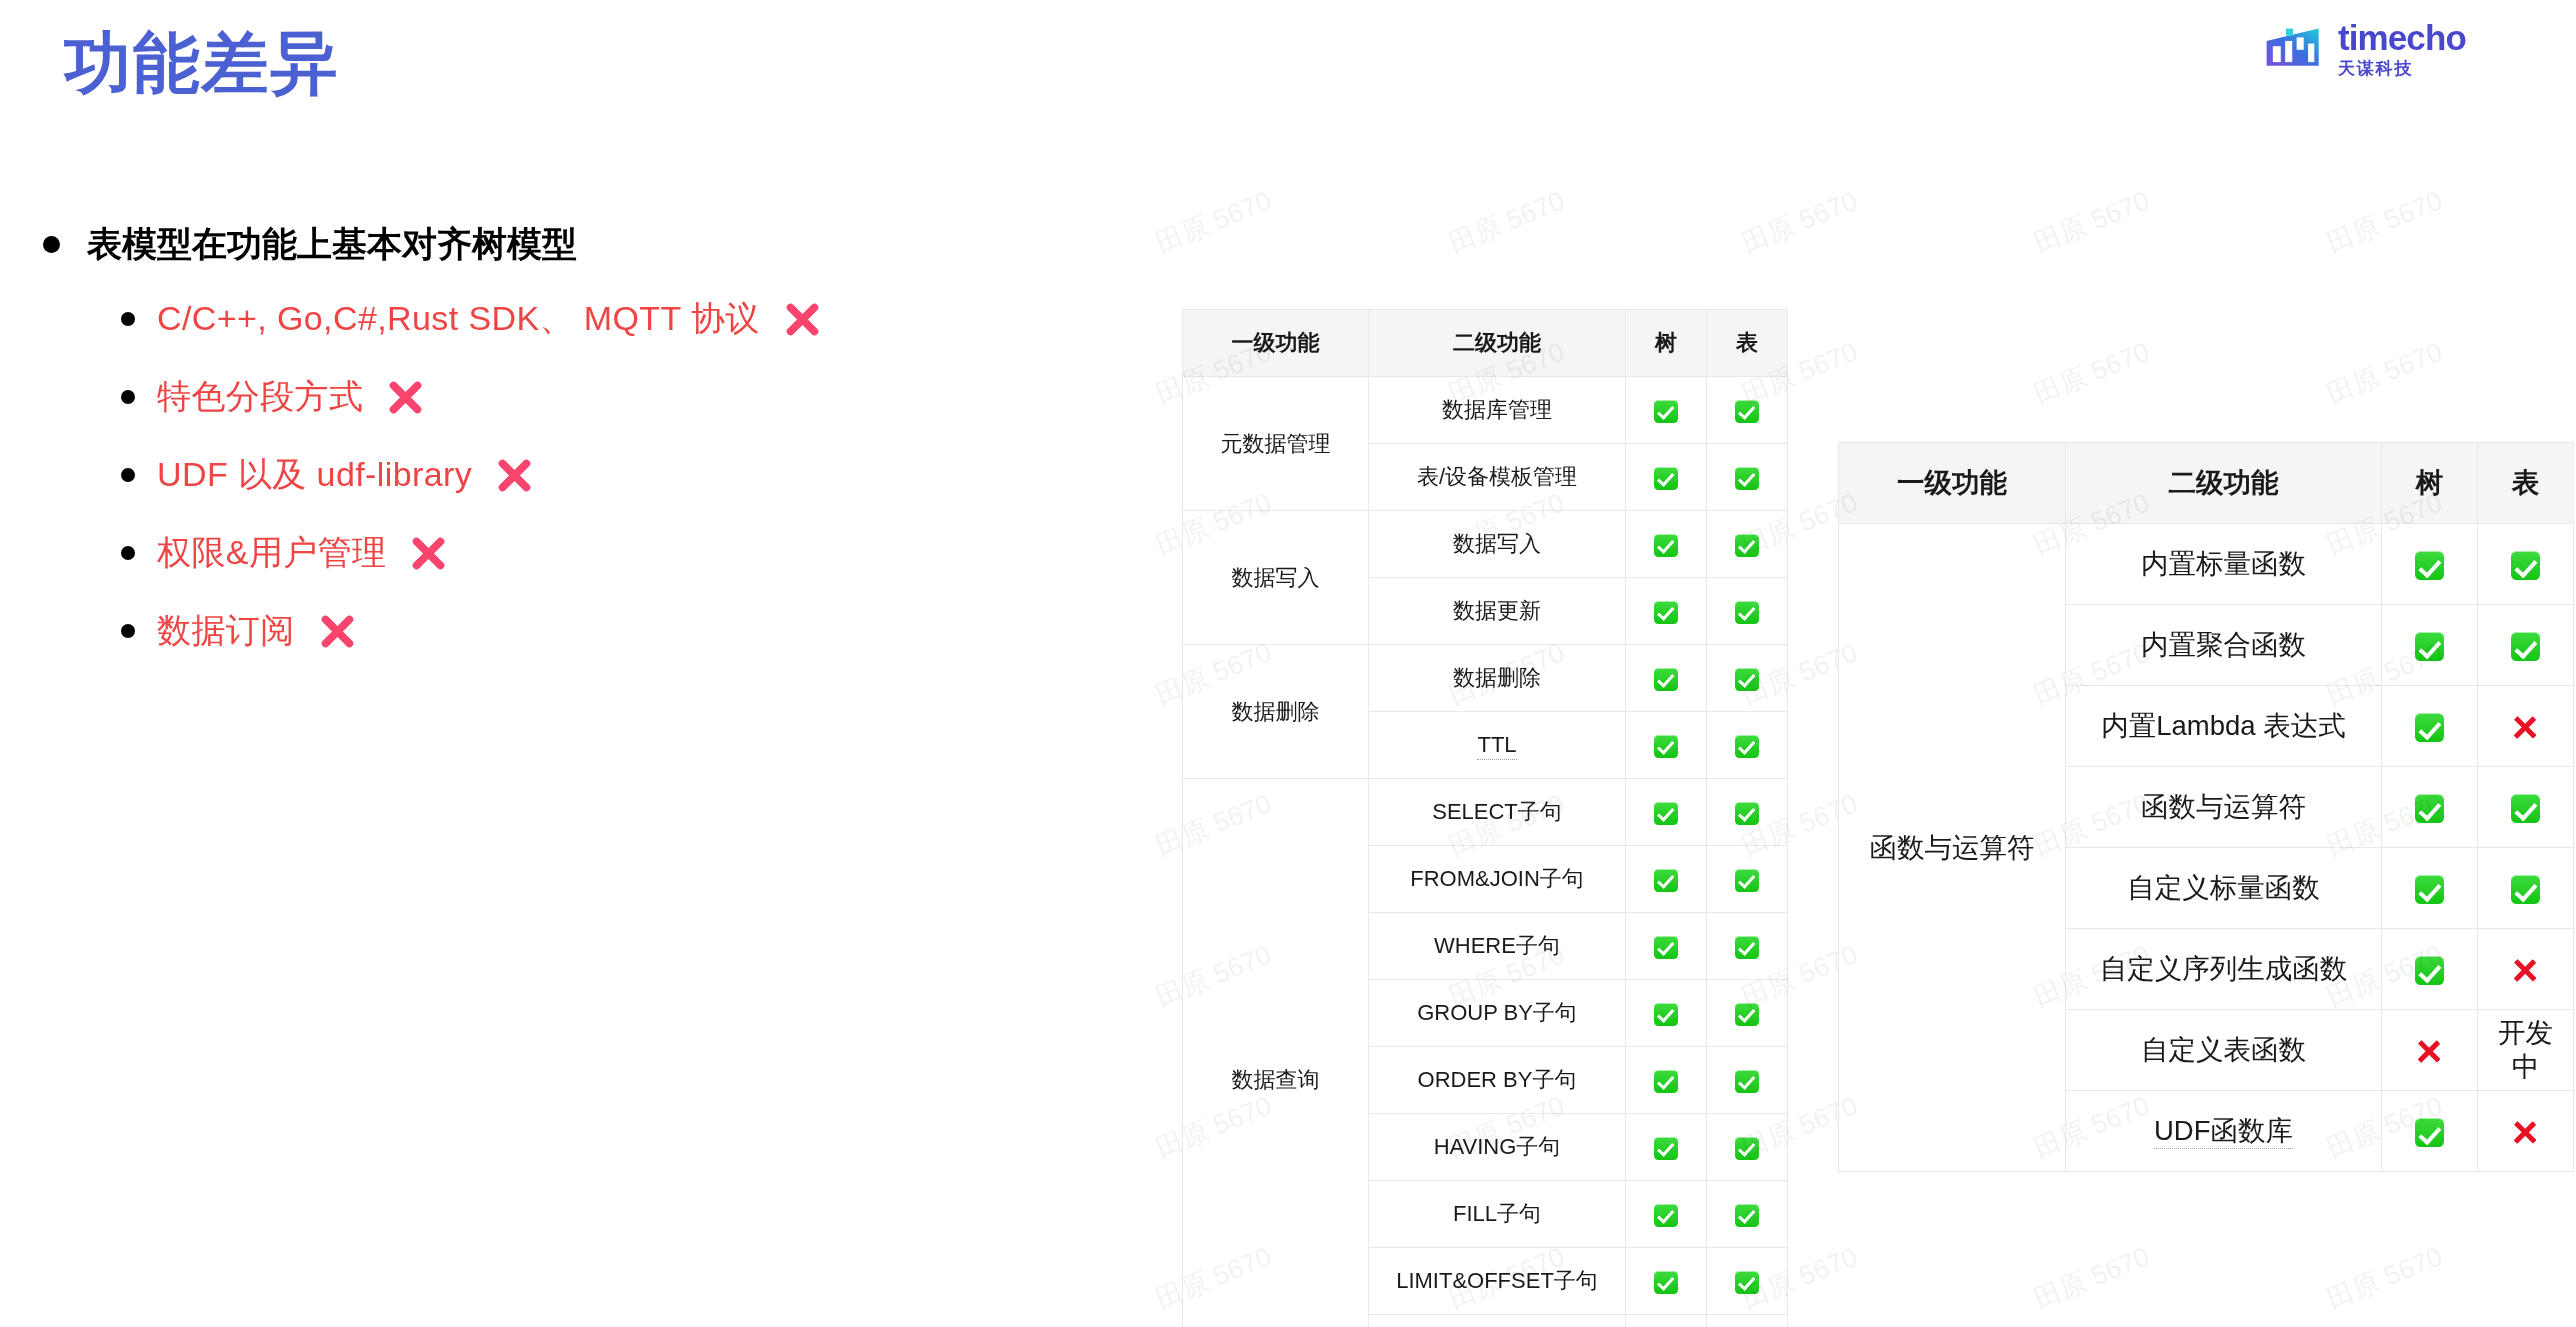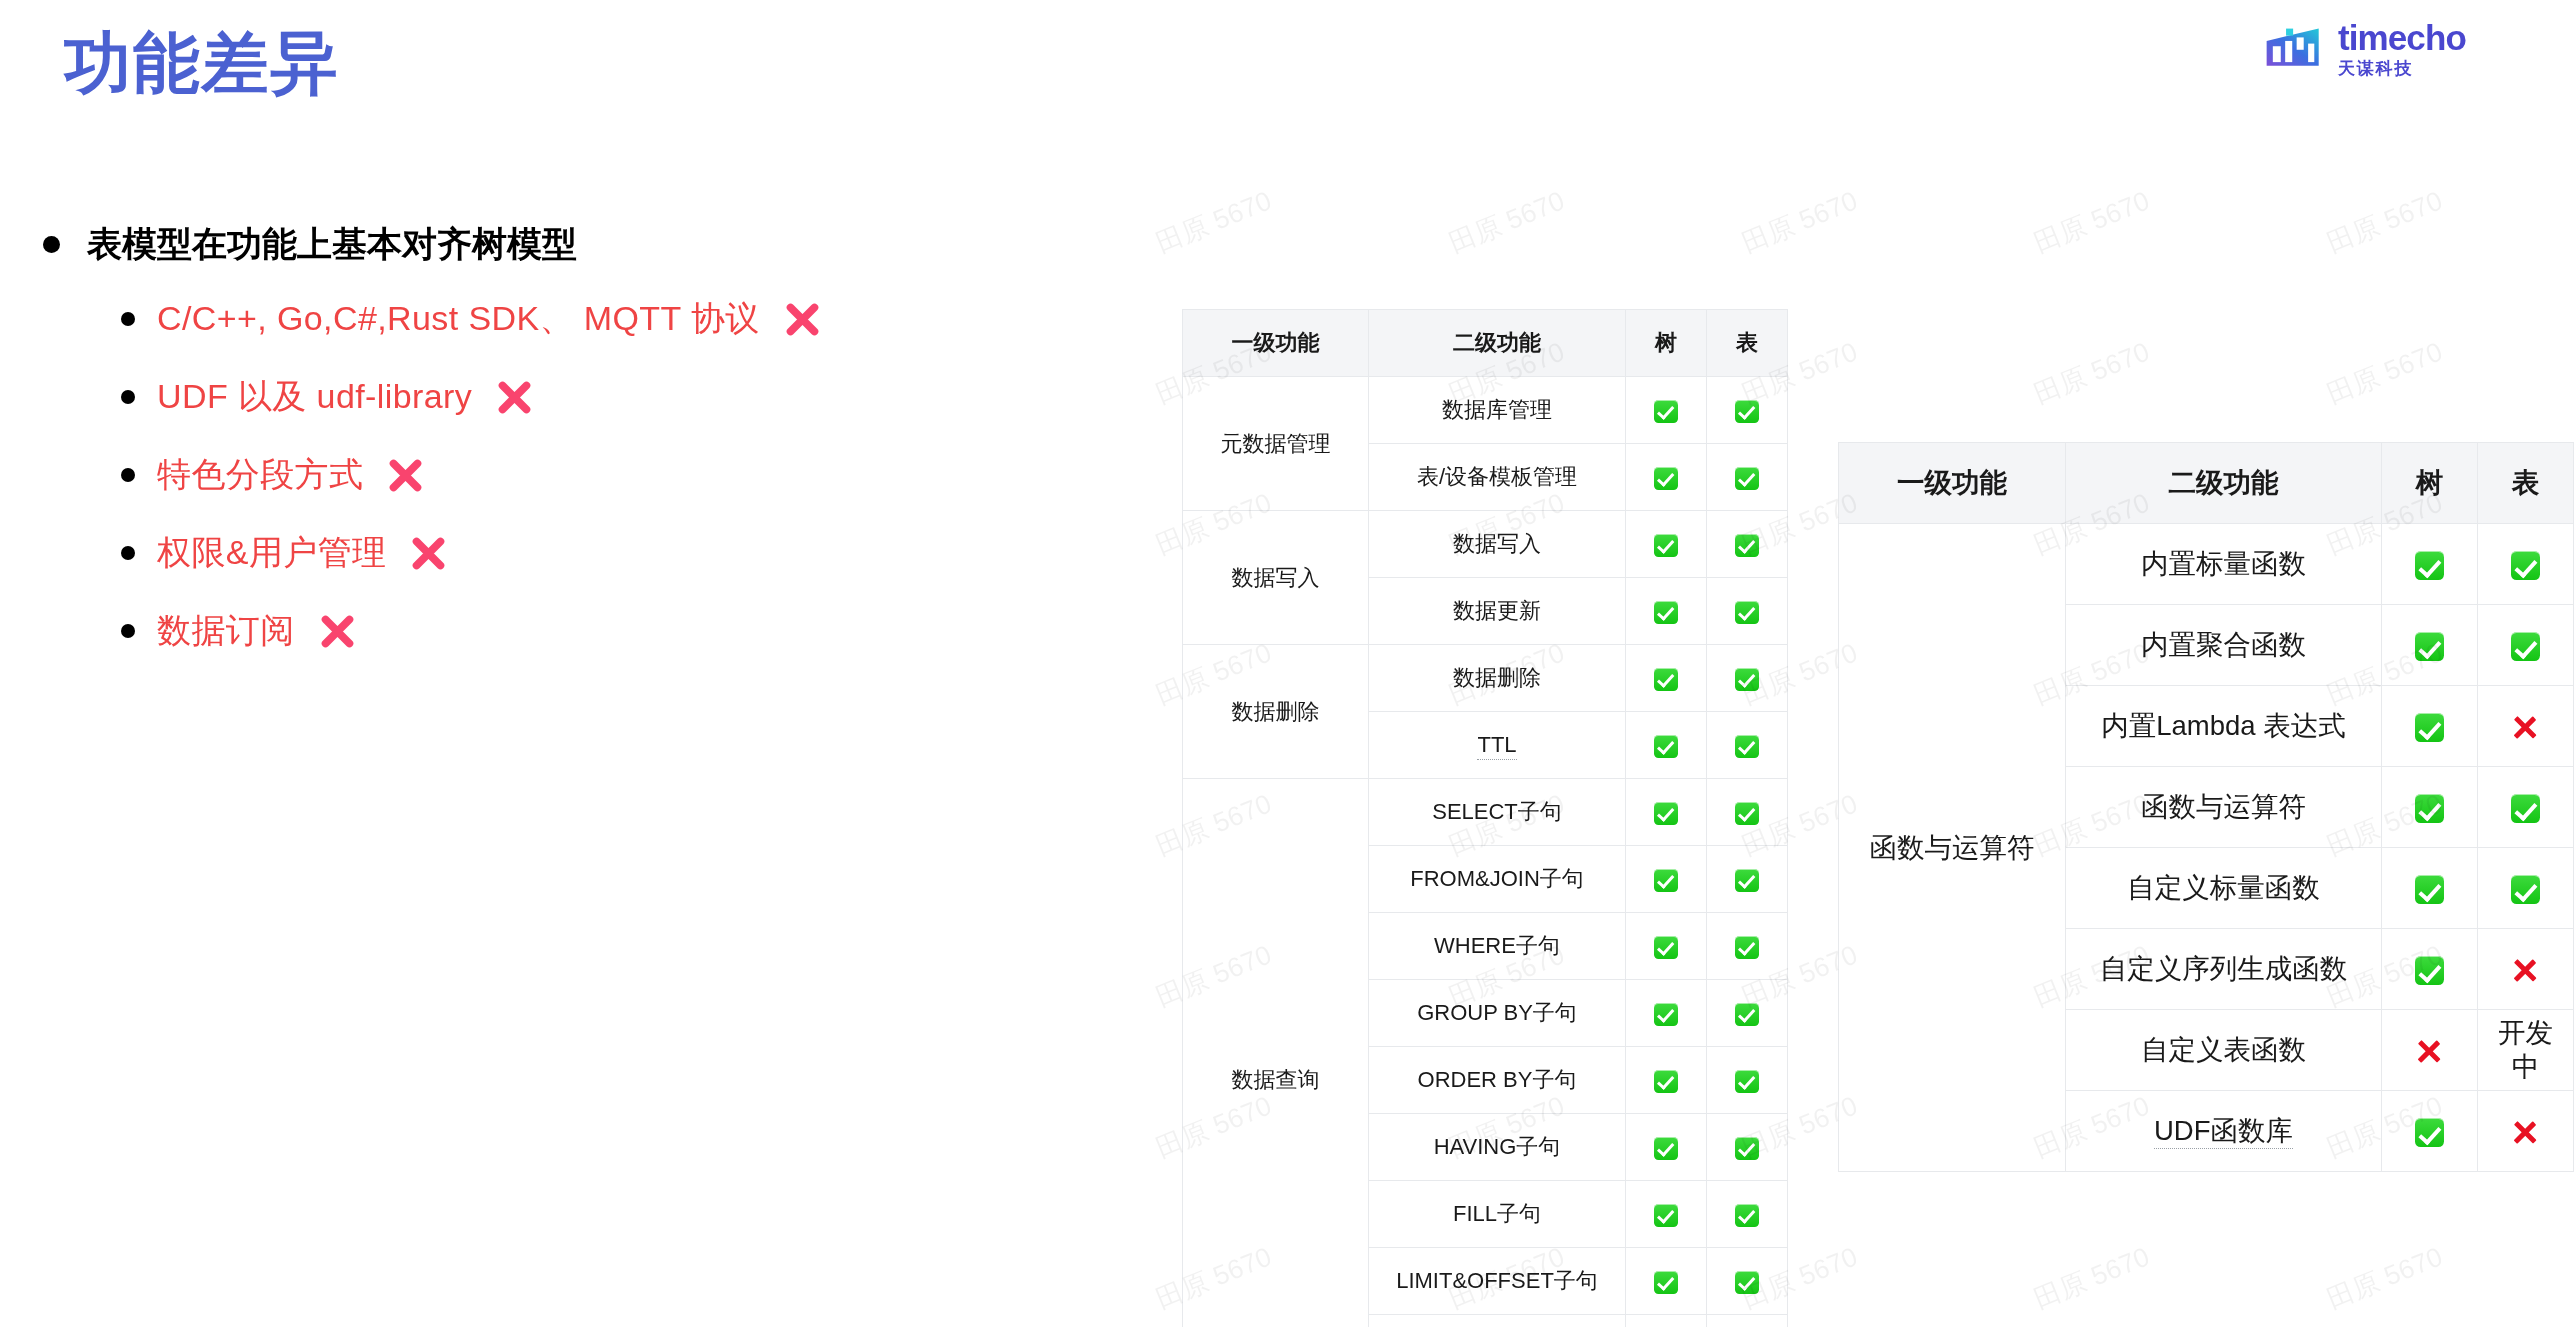--- a/index.html
+++ b/index.html
@@ -122,29 +122,29 @@
     <div class="b2">
       <span class="dot"></span>
       <span class="txt">C/C++, Go,C#,Rust SDK、 MQTT 协议</span>
       <svg class="xmark-pink" viewBox="0 0 48 48">
         <path d="M10 10 L38 38 M38 10 L10 38" stroke="#f9446e" stroke-width="9" stroke-linecap="round"></path>
       </svg>
     </div>
 
     <div class="b2">
       <span class="dot"></span>
+      <span class="txt">特色分段方式</span>
+      <svg class="xmark-pink" viewBox="0 0 48 48">
+        <path d="M10 10 L38 38 M38 10 L10 38" stroke="#f9446e" stroke-width="9" stroke-linecap="round"></path>
+      </svg>
+    </div>
+
+    <div class="b2">
+      <span class="dot"></span>
       <span class="txt">UDF 以及 udf-library</span>
-      <svg class="xmark-pink" viewBox="0 0 48 48">
-        <path d="M10 10 L38 38 M38 10 L10 38" stroke="#f9446e" stroke-width="9" stroke-linecap="round"></path>
-      </svg>
-    </div>
-
-    <div class="b2">
-      <span class="dot"></span>
-      <span class="txt">特色分段方式</span>
       <svg class="xmark-pink" viewBox="0 0 48 48">
         <path d="M10 10 L38 38 M38 10 L10 38" stroke="#f9446e" stroke-width="9" stroke-linecap="round"></path>
       </svg>
     </div>
 
 
     <div class="b2">
       <span class="dot"></span>
       <span class="txt">权限&amp;用户管理</span>
       <svg class="xmark-pink" viewBox="0 0 48 48">

